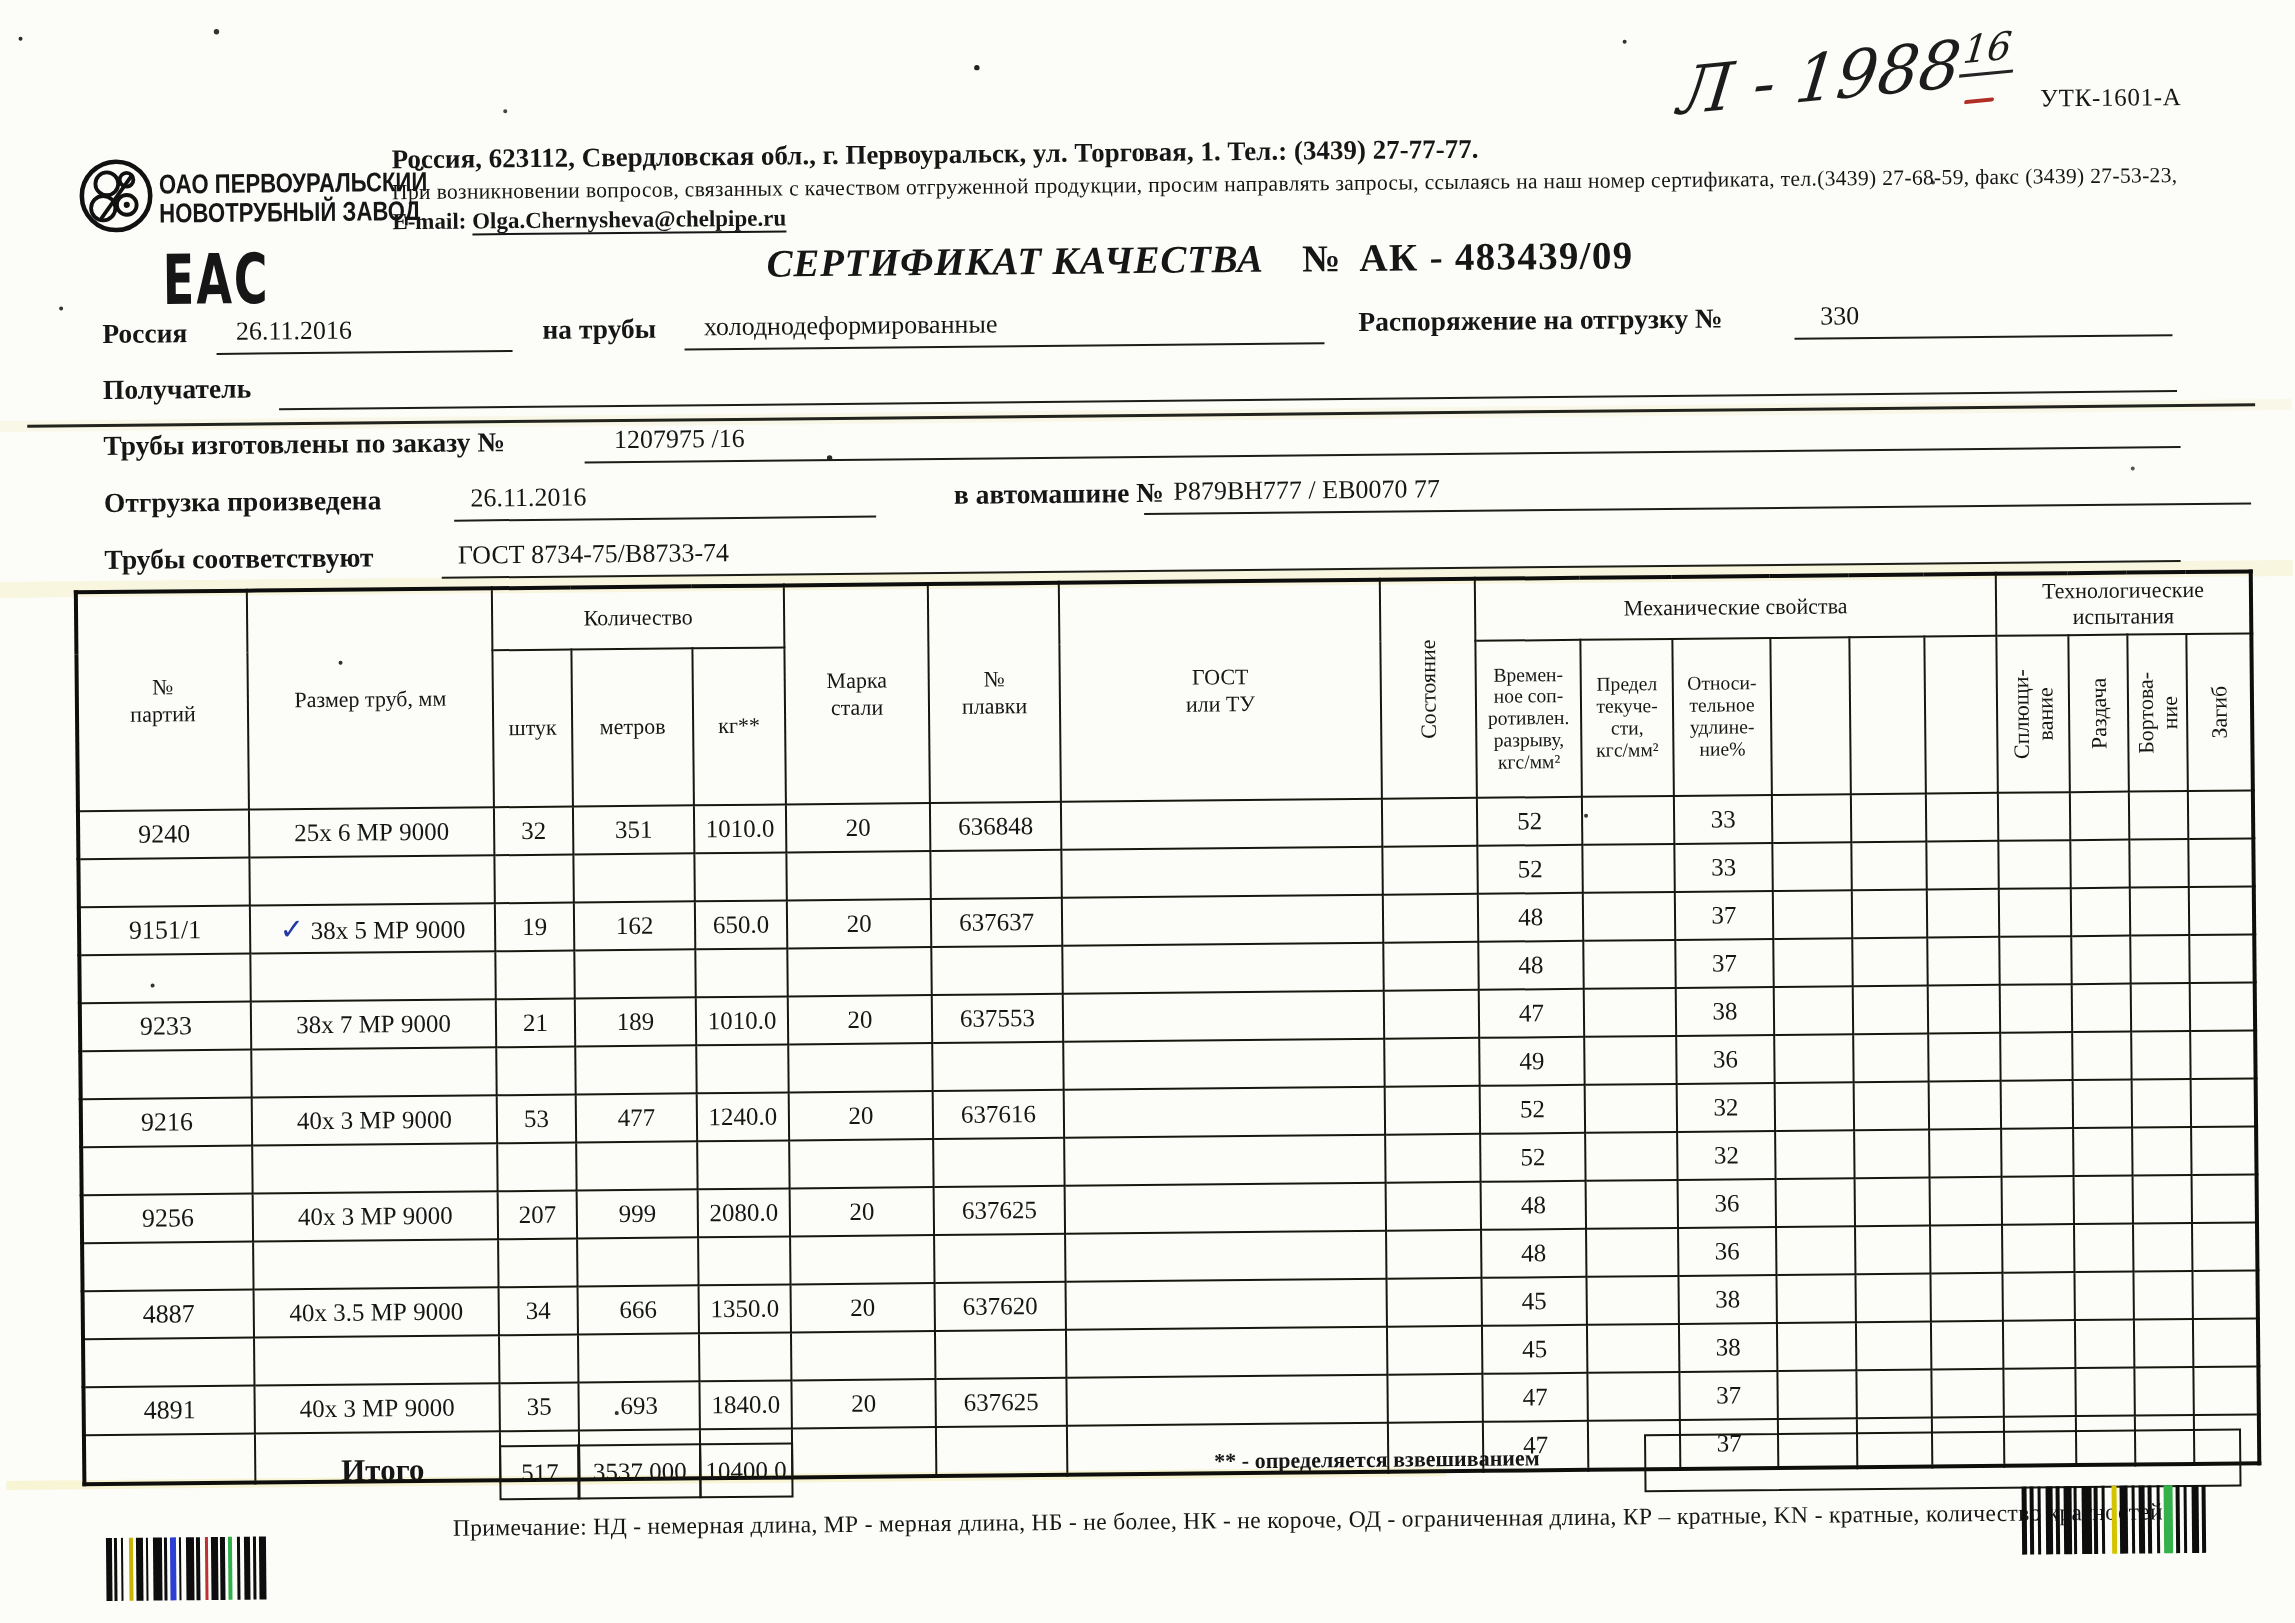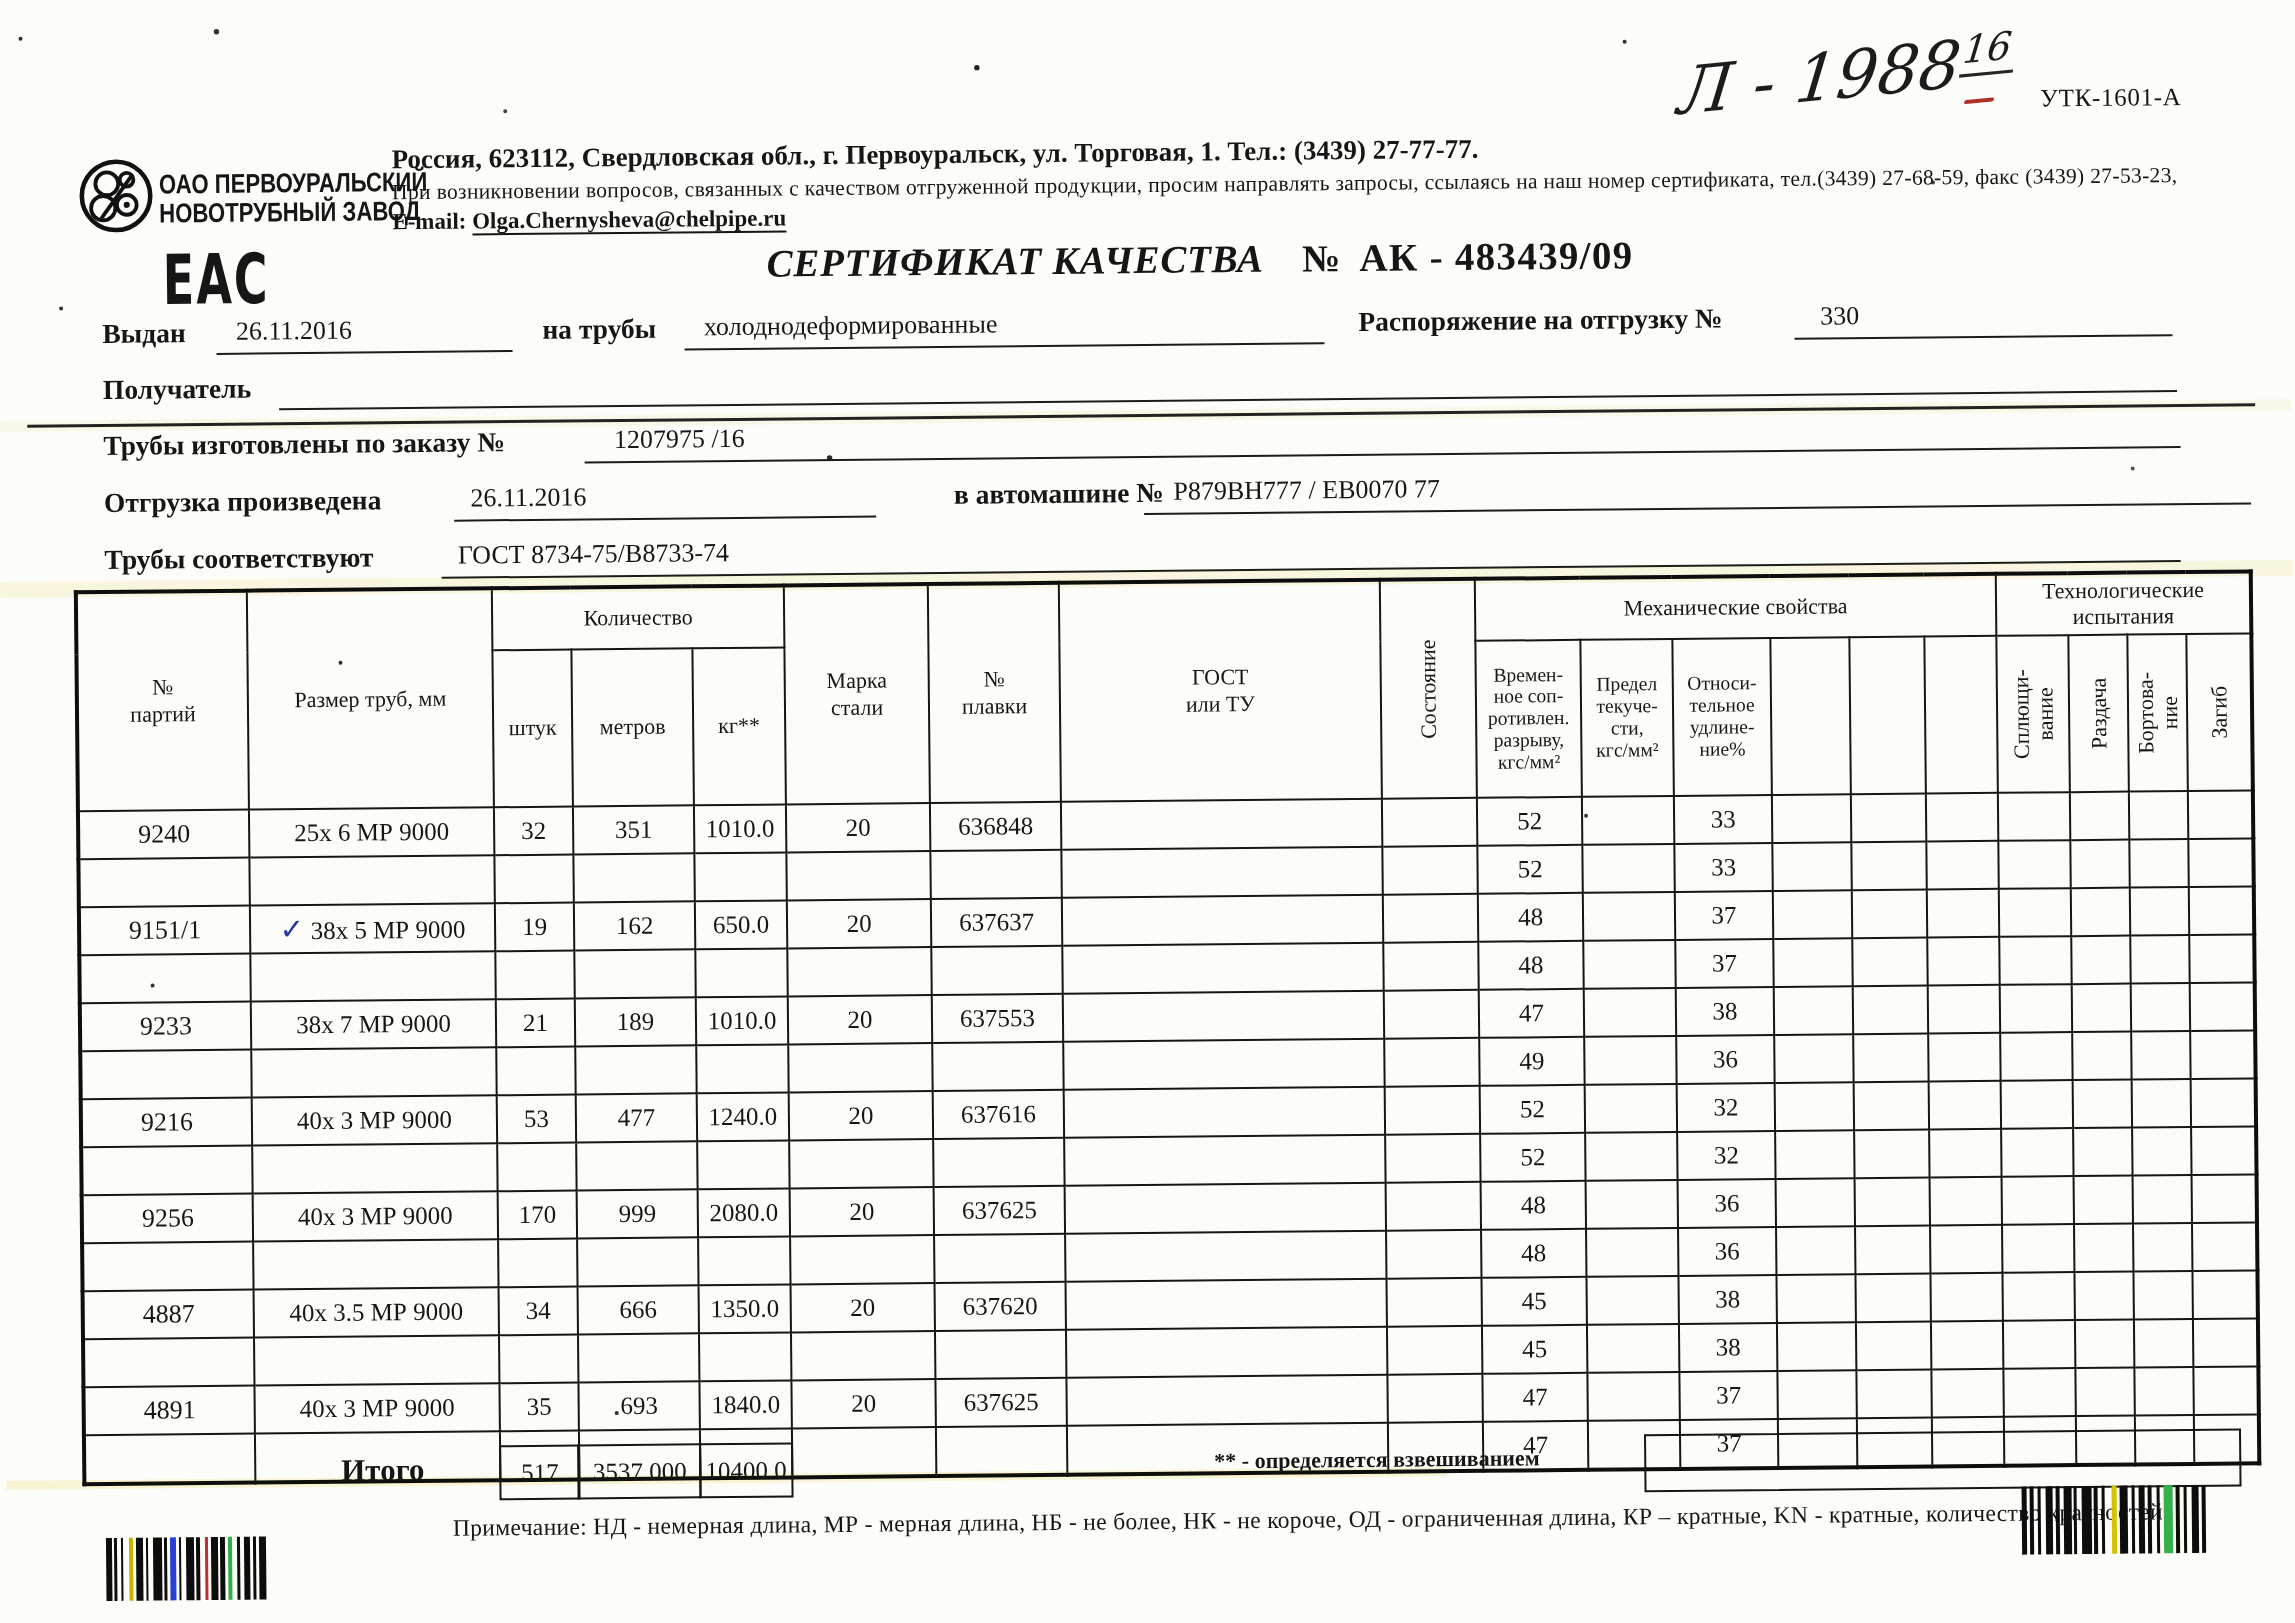--- a/index.html
+++ b/index.html
@@ -122,21 +122,21 @@
 
   <div class="eac">ЕАС</div>
 
   <div class="title">
     <span class="t-name">СЕРТИФИКАТ КАЧЕСТВА</span>
     <span class="t-no">№</span>
     <span class="t-num">АК - 483439/09</span>
   </div>
 
   <div class="frow" style="top:308px;">
-    <span class="lbl" style="left:107px;">Выдан</span>
+    <span class="lbl" style="left:107px;">Россия</span>
     <span class="val" style="left:221px;width:296px;padding-left:19.6px;">26.11.2016</span>
     <span class="lbl" style="left:547px;">на трубы</span>
     <span class="val" style="left:689px;width:640px;padding-left:19.6px;">холоднодеформированные</span>
     <span class="lbl" style="left:1363px;">Распоряжение на отгрузку №</span>
     <span class="val" style="left:1799px;width:378px;padding-left:26px;">330</span>
   </div>
 
   <div class="frow" style="top:364px;">
     <span class="lbl" style="left:107px;">Получатель</span>
     <span class="val" style="left:283px;width:1898px;"></span>
@@ -392,21 +392,21 @@
             <td></td>
             <td></td>
             <td></td>
             <td></td>
             <td></td>
             <td></td>
           </tr>
           <tr>
             <td class="c-batch">9256</td>
             <td>40х 3 МР 9000</td>
-            <td>170</td>
+            <td>207</td>
             <td>999</td>
             <td>2080.0</td>
             <td>20</td>
             <td>637625</td>
             <td></td>
             <td></td>
             <td>48</td>
             <td></td>
             <td>36</td>
             <td></td>

